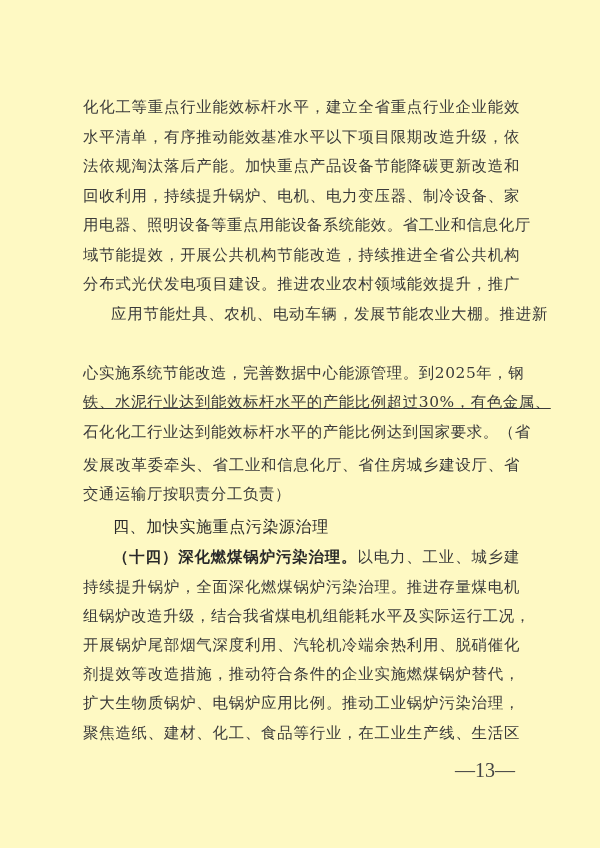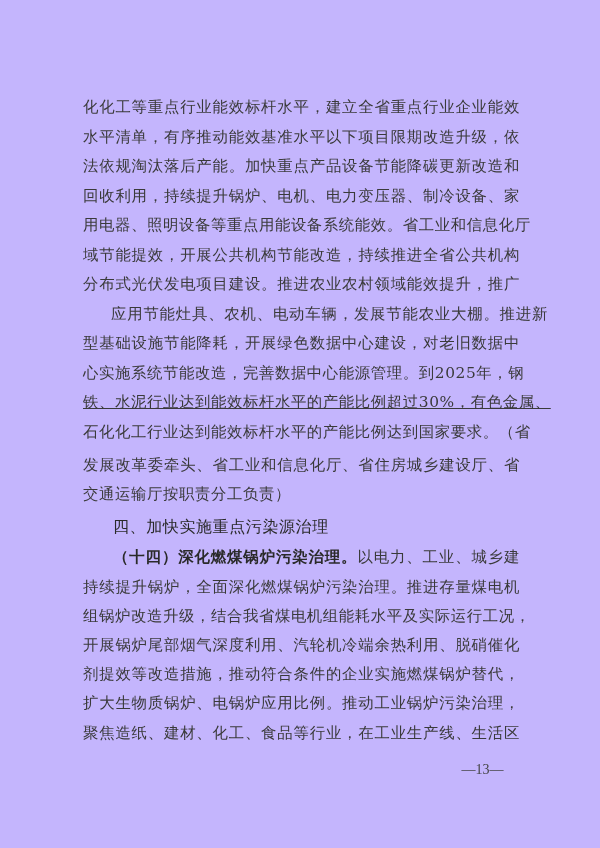--- a/index.html
+++ b/index.html
@@ -14,21 +14,21 @@
       overflow: hidden;
       font-family: "DejaVu Serif", "Liberation Serif", serif;
       color: #3a3a3a;
     }
     .page {
       position: absolute;
       left: 0;
       top: 0;
       width: 600px;
       height: 848px;
-      background: #c4b5fd;
+      background: #fef9c3;
     }
     .line {
       position: absolute;
       left: 83px;
       width: 437px;
       height: 24px;
       font-size: 15.4px;
       line-height: 24px;
       white-space: nowrap;
       text-align: justify;
@@ -58,41 +58,40 @@
     .bold {
       font-weight: bold;
       color: #2a2a2a;
     }
     .page-number {
       position: absolute;
       left: 455px;
       top: 760px;
       width: 55px;
       font-family: "Liberation Serif", serif;
-      font-size: 14px;
+      font-size: 20px;
       line-height: 20px;
       color: #444444;
       text-align: center;
       white-space: nowrap;
     }
   </style>
 </head>
 <body>
 
 <div class="page">
 
   <div class="line" style="top:95px;">化化工等重点行业能效标杆水平，建立全省重点行业企业能效</div>
   <div class="line" style="top:124.5px;">水平清单，有序推动能效基准水平以下项目限期改造升级，依</div>
   <div class="line" style="top:154px;">法依规淘汰落后产能。加快重点产品设备节能降碳更新改造和</div>
   <div class="line" style="top:183.5px;">回收利用，持续提升锅炉、电机、电力变压器、制冷设备、家</div>
   <div class="line" style="top:213px;">用电器、照明设备等重点用能设备系统能效。省工业和信息化厅</div>
   <div class="line" style="top:242.5px;">域节能提效，开展公共机构节能改造，持续推进全省公共机构</div>
   <div class="line" style="top:272px;">分布式光伏发电项目建设。推进农业农村领域能效提升，推广</div>
   <div class="line" style="top:301.5px;margin-left:28px;">应用节能灶具、农机、电动车辆，发展节能农业大棚。推进新</div>
-  <div class="line" style="top:331px;">型基础设施节能降耗，开展绿色数据中心建设，对老旧数据中</div>
   <div class="line" style="top:360.5px;">心实施系统节能改造，完善数据中心能源管理。到2025年，钢</div>
   <div class="line" style="top:390px;text-decoration:underline;">铁、水泥行业达到能效标杆水平的产能比例超过30%，有色金属、</div>
   <div class="line" style="top:419.5px;">石化化工行业达到能效标杆水平的产能比例达到国家要求。（省</div>
   <div class="line" style="top:453px;">发展改革委牵头、省工业和信息化厅、省住房城乡建设厅、省</div>
   <div class="line last" style="top:482px;">交通运输厅按职责分工负责）</div>
 
   <div class="heading" style="top:514px;">四、加快实施重点污染源治理</div>
 
   <div class="line indent" style="top:545px;">
     <span class="bold">（十四）深化燃煤锅炉污染治理。</span><span>以电力、工业、城乡建</span>

